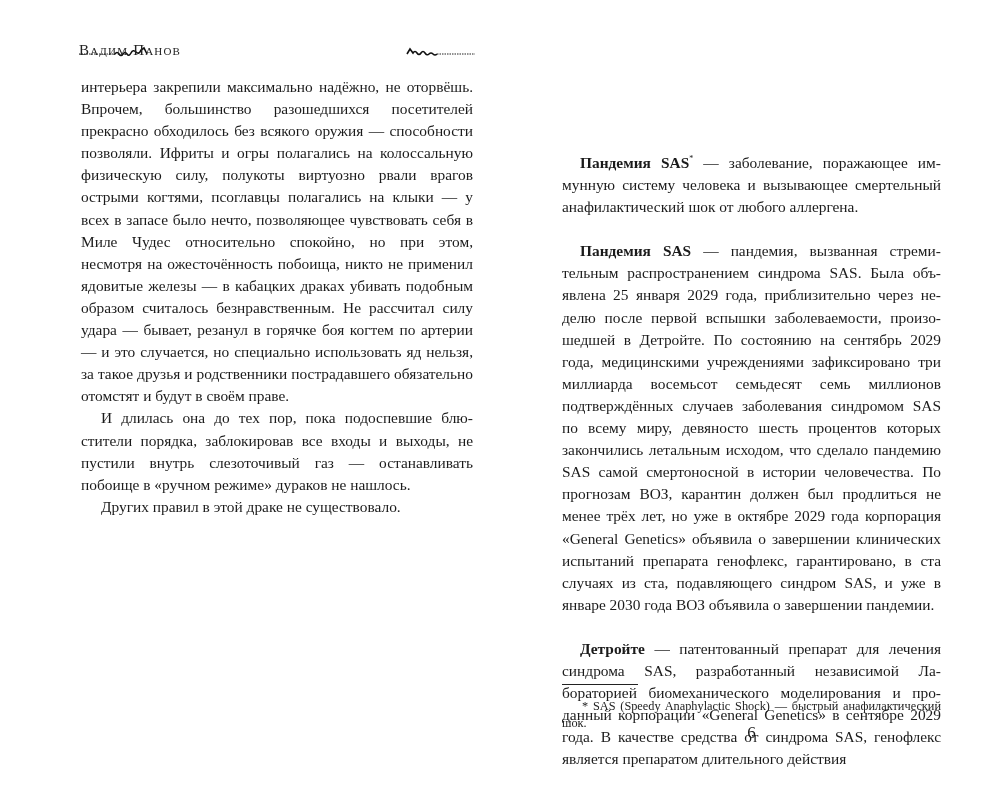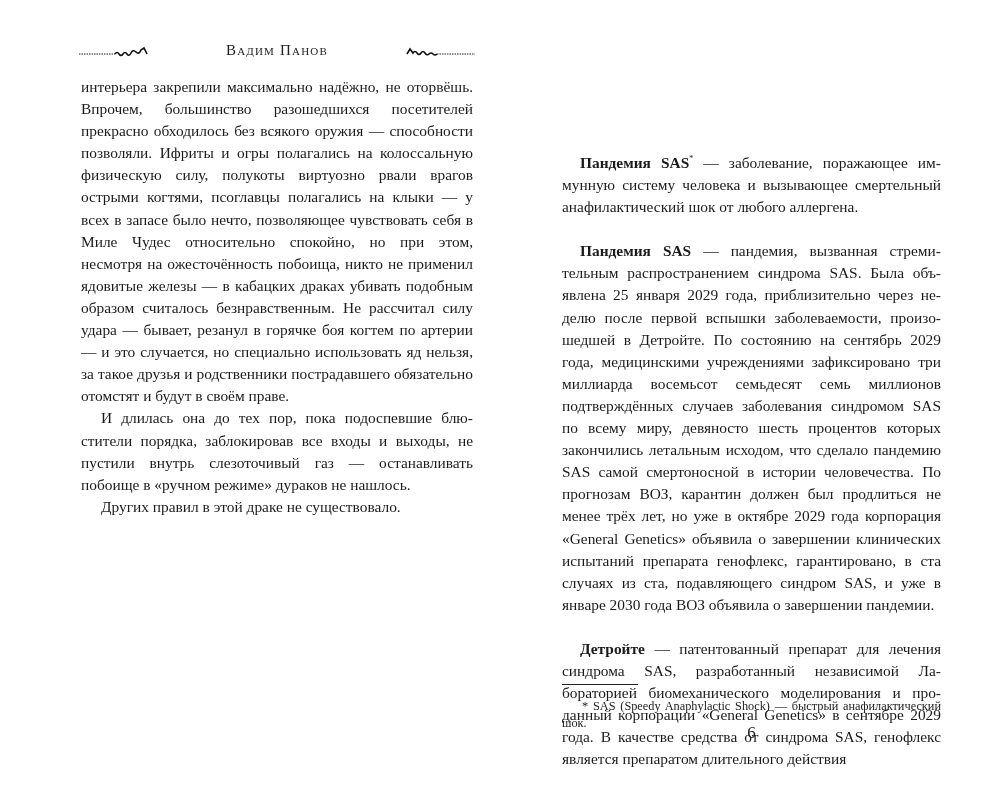--- a/index.html
+++ b/index.html
@@ -6,21 +6,21 @@
   body { width: 1000px; height: 789px; position: relative; overflow: hidden;
          font-family: "DejaVu Serif", "Liberation Serif", serif; color: #1a1a1a; }
   .page { position: absolute; top: 0; height: 789px; }
   .page-left { left: 0; width: 500px; }
   .page-right { left: 500px; width: 500px; }
 
   .running-head { position: absolute; top: 42px; left: 79px; width: 396px; height: 20px; }
   .orn { position: absolute; top: 4px; width: 70px; height: 12px; }
   .orn-left { left: 0; }
   .orn-right { right: 0; }
-  .author { position: absolute; left: 0; right: 0; top: 0; text-align: center;
+  .author { position: absolute; left: 0; right: 0; top: 0; text-align: left;
             font-family: "Liberation Serif", serif; font-size: 15px; letter-spacing: 1.2px;
             font-variant: small-caps; color: #222; }
 
   .text-block { position: absolute; font-family: "Liberation Serif", serif;
                 font-size: 15.4px; line-height: 22.1px; text-align: justify;
                 hyphens: manual; color: #1b1b1b; }
   .left-text { top: 76px; left: 81px; width: 392px; }
   .left-text p { margin: 0; }
   .left-text p.indent { text-indent: 20px; }
 

